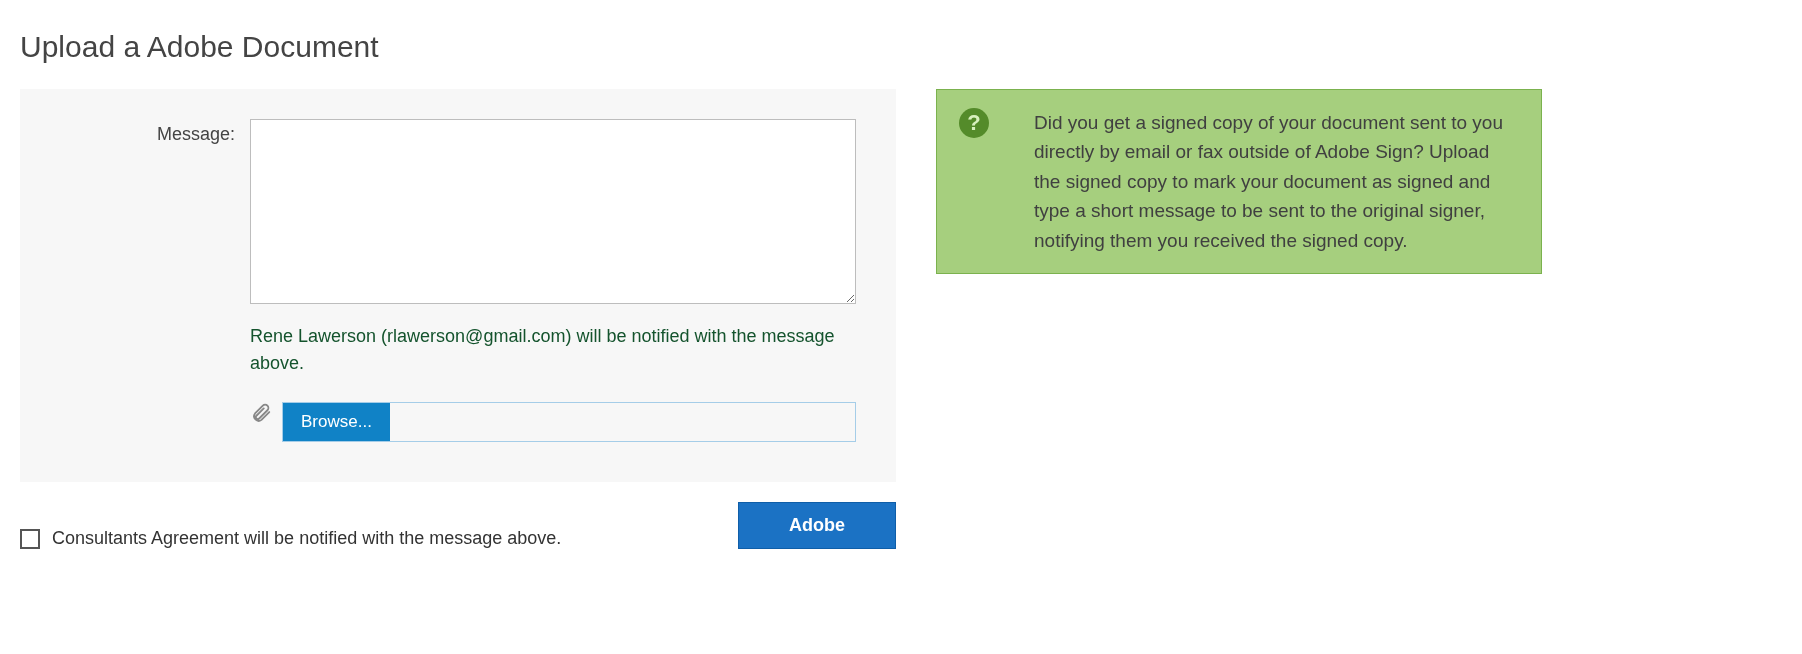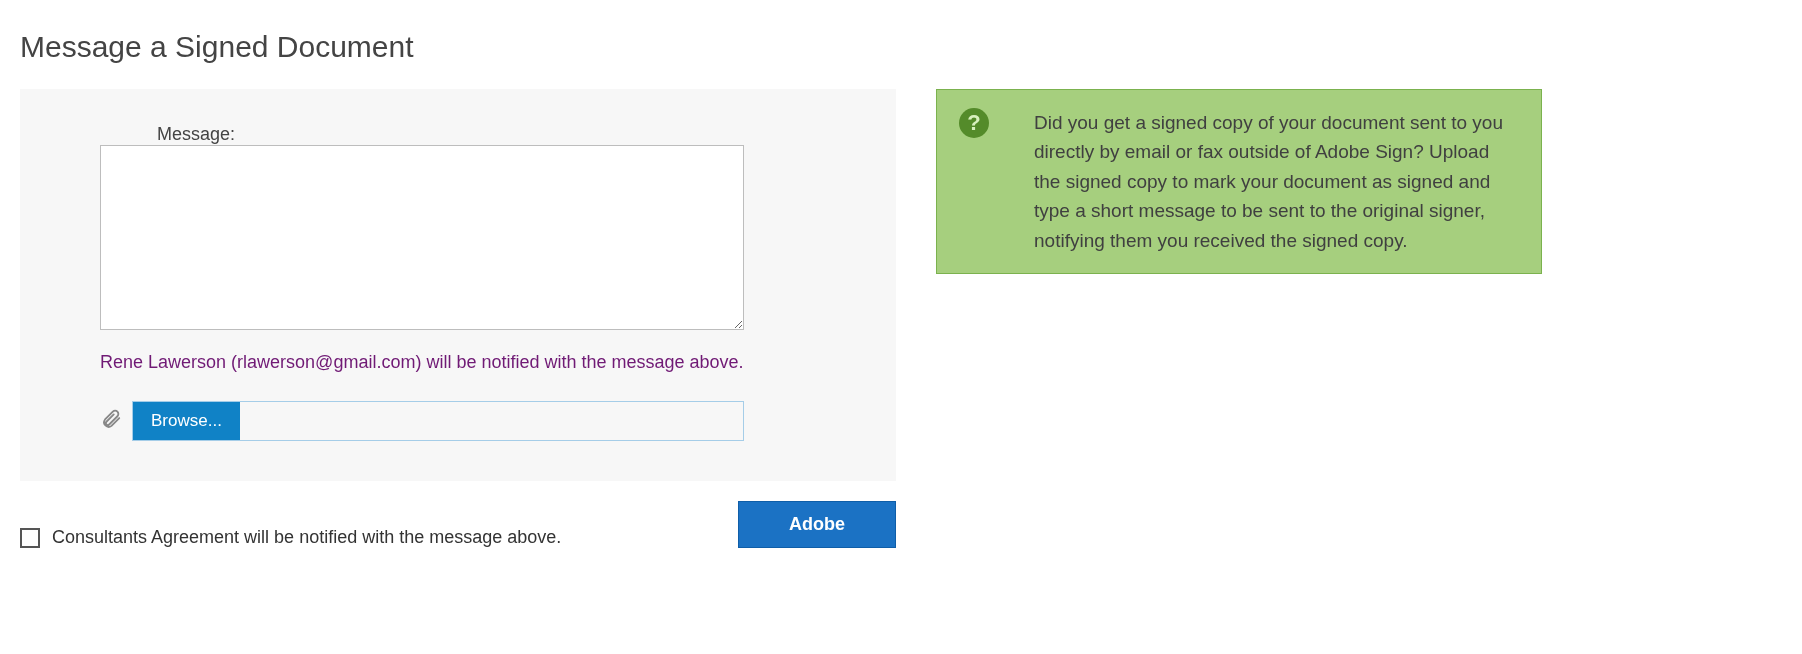--- a/index.html
+++ b/index.html
@@ -23,21 +23,20 @@
   }
   .main-col { width: 876px; }
   .side-col { width: 606px; }
   .form-panel {
     background: #f7f7f7;
     padding: 30px 40px 40px 80px;
   }
   .message-row {
     display: flex;
     align-items: flex-start;
-    flex-direction: column;
   }
   .message-label {
     width: 150px;
     padding-top: 5px;
     font-size: 18px;
     color: #444;
     text-align: right;
     padding-right: 15px;
   }
   .message-body { flex: 1; }
@@ -45,27 +44,27 @@
     width: 100%;
     height: 185px;
     border: 1px solid #bdbdbd;
     resize: both;
     background: #fff;
     padding: 8px;
     font-size: 16px;
   }
   .notify-text {
     font-size: 18px;
-    color: #701a75;
+    color: #14532d;
     margin: 15px 0 25px 0;
     line-height: 1.5;
   }
   .file-row {
     display: flex;
-    align-items: center;
+    align-items: flex-start;
     gap: 10px;
   }
   .attach-icon { color: #888; }
   .file-picker {
     display: flex;
     flex: 1;
     border: 1px solid #a5cde8;
   }
   .browse-btn {
     background: #1082c6;
@@ -134,21 +133,21 @@
   .help-text {
     font-size: 19px;
     line-height: 1.55;
     color: #404040;
     margin-left: 27px;
   }
 </style>
 </head>
 <body>
 
-<div class="page-title">Message a Signed Document</div>
+<div class="page-title">Upload a Adobe Document</div>
 
 <div class="layout">
   <div class="main-col">
     <div class="form-panel">
       <div class="message-row">
         <div class="message-label">Message:</div>
         <div class="message-body">
           <textarea class="msg-textarea" style=""></textarea>
           <div class="notify-text">Rene Lawerson (rlawerson@gmail.com) will be notified with the message above.</div>
           <div class="file-row">

